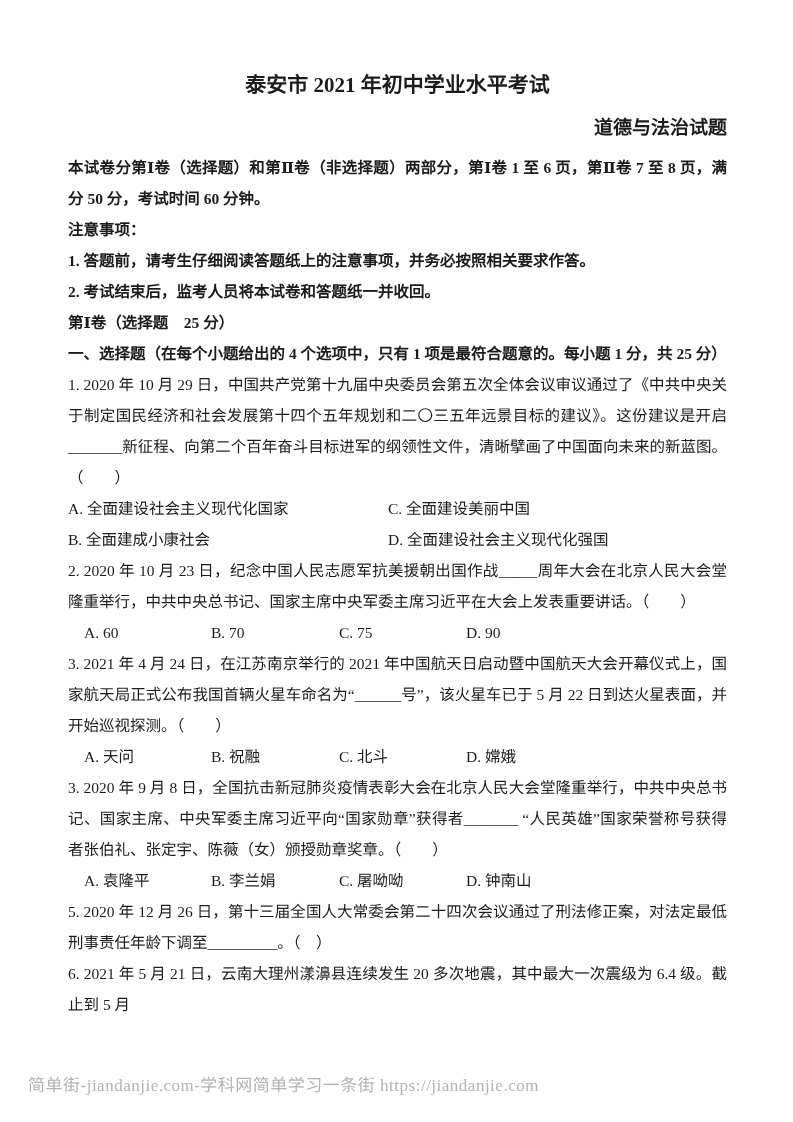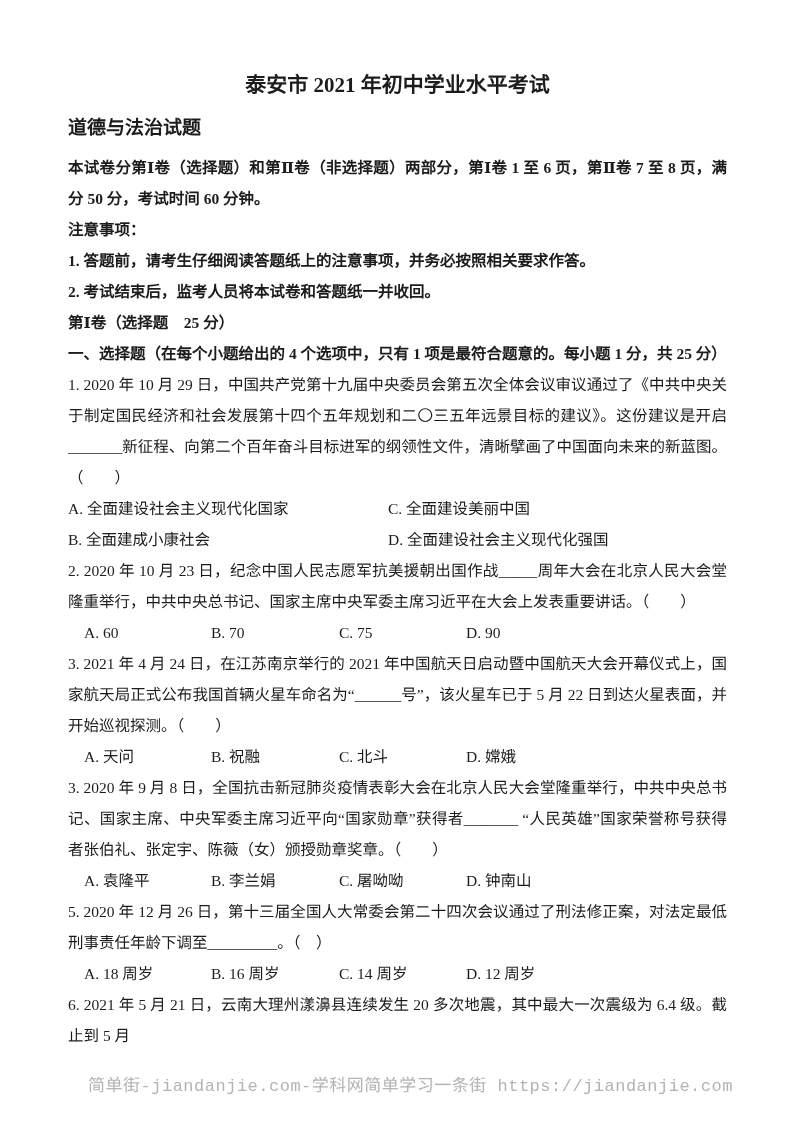--- a/index.html
+++ b/index.html
@@ -20,21 +20,21 @@
   }
   .h1 {
     margin: 12px 0 14px 0;
     text-align: center;
     font-size: 21px;
     line-height: 30px;
     font-weight: bold;
   }
   .h2 {
     margin: 0 0 10px 0;
-    text-align: left;
+    text-align: right;
     font-size: 19px;
     line-height: 28px;
     font-weight: bold;
   }
   p {
     margin: 0;
     font-size: 15.5px;
     line-height: 31px;
     text-align: justify;
   }
@@ -55,22 +55,21 @@
   }
   .opts2 span, .opts4 span {
     white-space: nowrap;
     overflow: hidden;
   }
   .footer {
     position: absolute;
     left: 0;
     right: 0;
     bottom: 26px;
-    text-align: center;
-    font-family: Liberation Mono, monospace;
+    font-family: Liberation Serif, serif;
     font-size: 17px;
     color: #b3b3b3;
     letter-spacing: 0.5px;
     padding-left: 28px;
   }
 </style>
 </head>
 <body>
 
 <div class="page">
@@ -114,24 +113,18 @@
 
   <p>3. 2020 年 9 月 8 日，全国抗击新冠肺炎疫情表彰大会在北京人民大会堂隆重举行，中共中央总书记、国家主席、中央军委主席习近平向“国家勋章”获得者_______ “人民英雄”国家荣誉称号获得者张伯礼、张定宇、陈薇（女）颁授勋章奖章。（　　）</p>
   <div class="opts4">
     <span>A. 袁隆平</span>
     <span>B. 李兰娟</span>
     <span>C. 屠呦呦</span>
     <span>D. 钟南山</span>
   </div>
 
   <p>5. 2020 年 12 月 26 日，第十三届全国人大常委会第二十四次会议通过了刑法修正案，对法定最低刑事责任年龄下调至_________。（　）</p>
-  <div class="opts4">
-    <span>A. 18 周岁</span>
-    <span>B. 16 周岁</span>
-    <span>C. 14 周岁</span>
-    <span>D. 12 周岁</span>
-  </div>
 
   <p>6. 2021 年 5 月 21 日，云南大理州漾濞县连续发生 20 多次地震，其中最大一次震级为 6.4 级。截止到 5 月</p>
 
 </div>
 
 <div class="footer">简单街-jiandanjie.com-学科网简单学习一条街 https://jiandanjie.com</div>
 
 </body></html>

